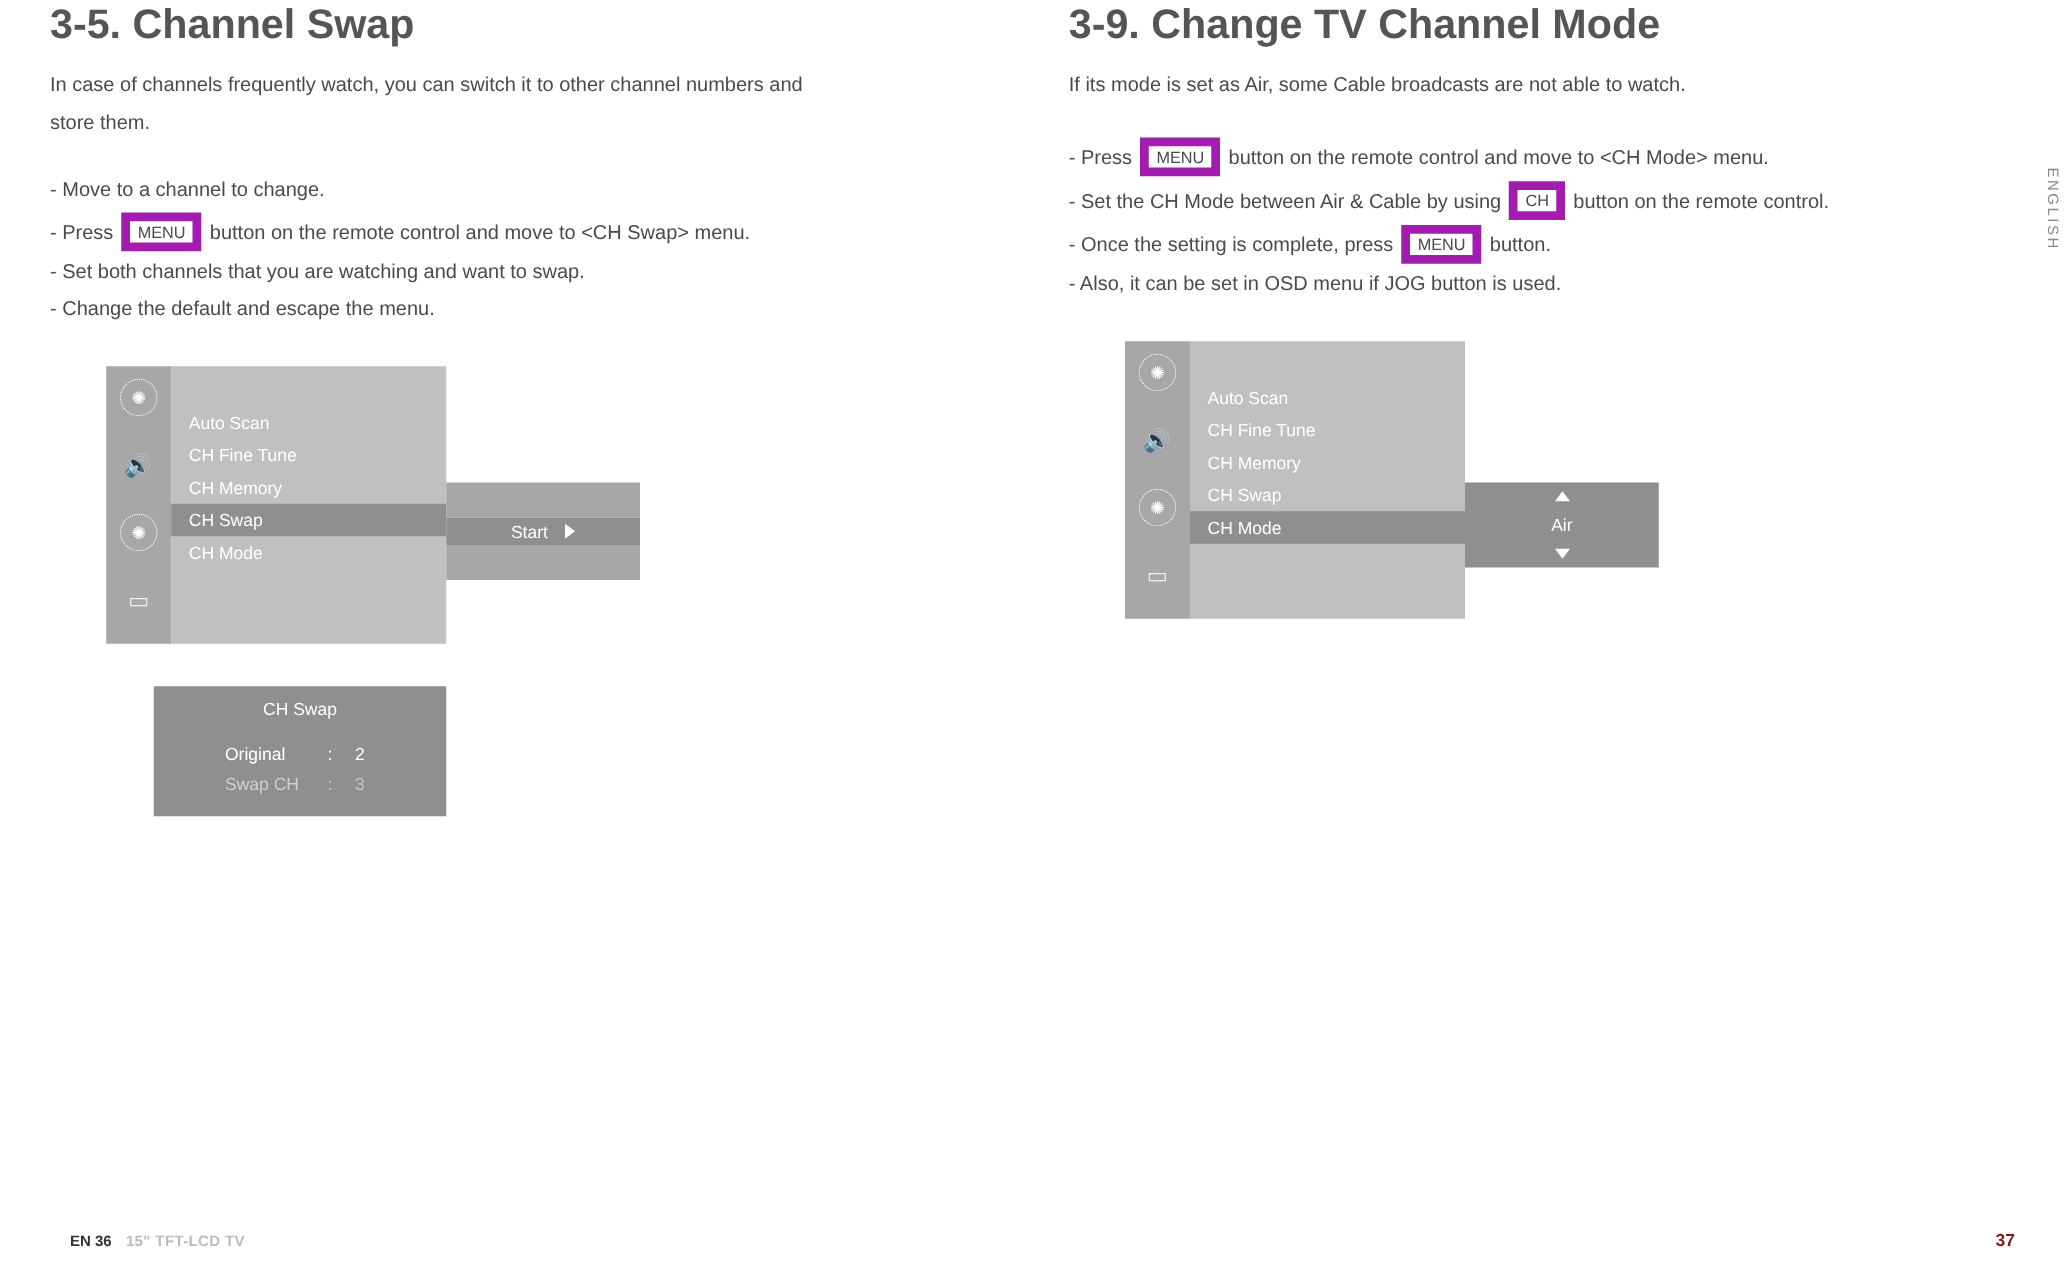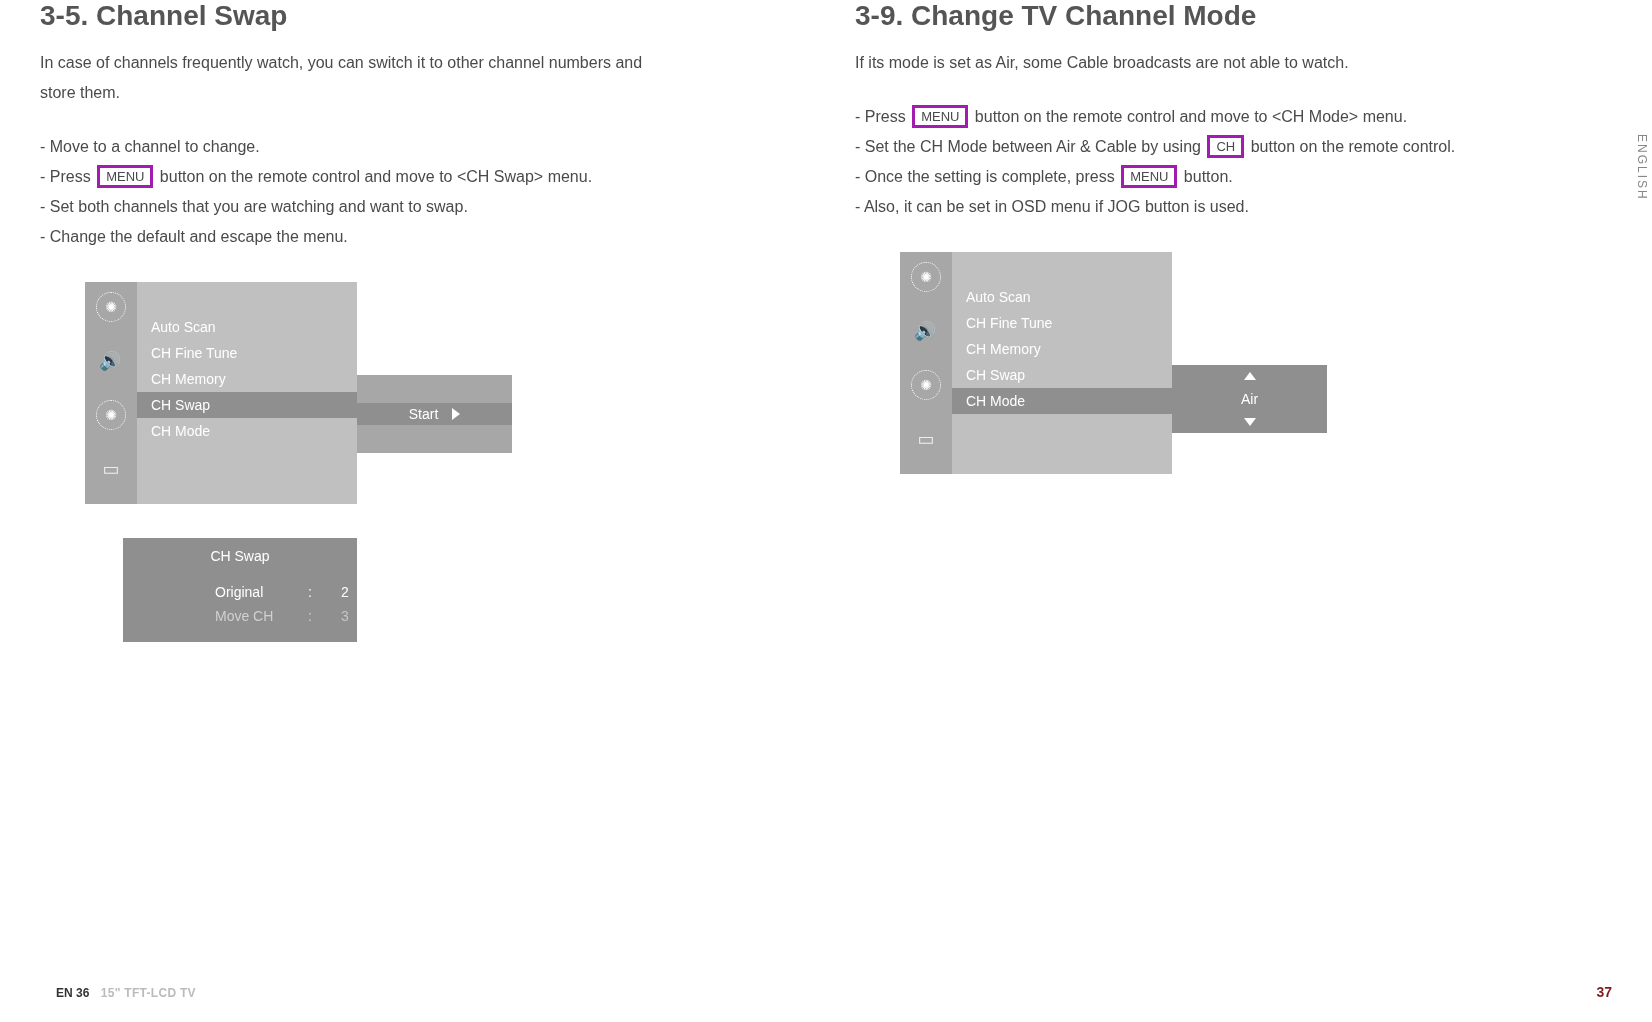--- a/index.html
+++ b/index.html
@@ -13,36 +13,36 @@
   }
   .page {
     display: flex;
     padding: 0 40px;
     gap: 110px;
   }
   .col {
     width: 705px;
   }
   .section-title {
-    font-size: 28px;
+    font-size: 33px;
     font-weight: bold;
     color: #555;
     margin-bottom: 18px;
     font-family: "Trebuchet MS", Arial, sans-serif;
   }
   .body-text {
     font-size: 16px;
     line-height: 26px;
     color: #4a4a4a;
     margin-bottom: 4px;
   }
   .spacer { height: 24px; }
   .btn-label {
     display: inline-block;
-    border: 3px solid #a21caf;
+    border: 7px solid #a21caf;
     padding: 0 6px;
     font-size: 13px;
     vertical-align: 1px;
     line-height: 17px;
     margin: 0 2px;
   }
   
   .osd {
     margin-top: 32px;
     margin-left: 45px;
@@ -137,22 +137,22 @@
     padding: 10px 0 14px 0;
   }
   .swap-title {
     text-align:center;
     color:#fff;
     margin-bottom: 16px;
   }
   .swap-row {
     display:flex;
     padding: 4px 0;
-    justify-content:flex-end;
-    gap: 15px;
+    justify-content:center;
+    gap: 4px;
   }
   .swap-row .k { width: 78px; text-align:left; color:#fff;}
   .swap-row .c { width: 10px; }
   .swap-row .v { width: 24px; text-align:center; }
   .swap-row.sel .k, .swap-row.sel .c { color:#d0d0d0; }
   .swap-row .dim { color:#c5c5c5; }
   
   .footer-left {
     position: absolute;
     left: 40px;
@@ -232,21 +232,21 @@
     </div>
 
     <div class="swap-box">
       <div class="swap-title">CH Swap</div>
       <div class="swap-row">
         <span class="k">Original</span>
         <span class="c">:</span>
         <span class="v">2</span>
       </div>
       <div class="swap-row sel">
-        <span class="k">Move CH</span>
+        <span class="k">Swap CH</span>
         <span class="c">:</span>
         <span class="v dim">3</span>
       </div>
     </div>
   </div>
 
   <div class="col">
     <h2 class="section-title">3-9. Change TV Channel Mode</h2>
     <p class="body-text">If its mode is set as Air, some Cable broadcasts are not able to watch.</p>
     <div class="spacer"></div>

